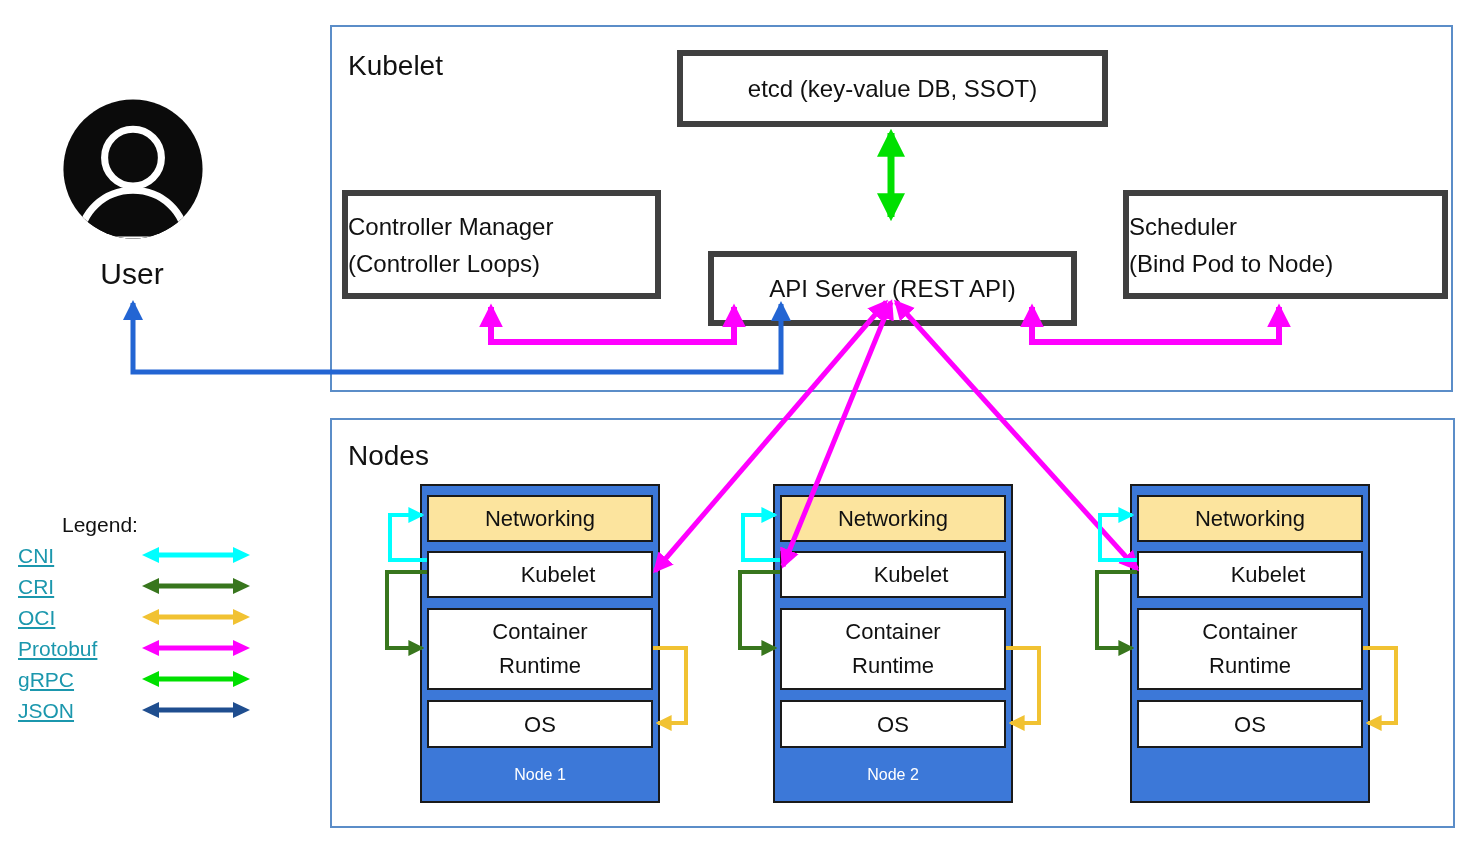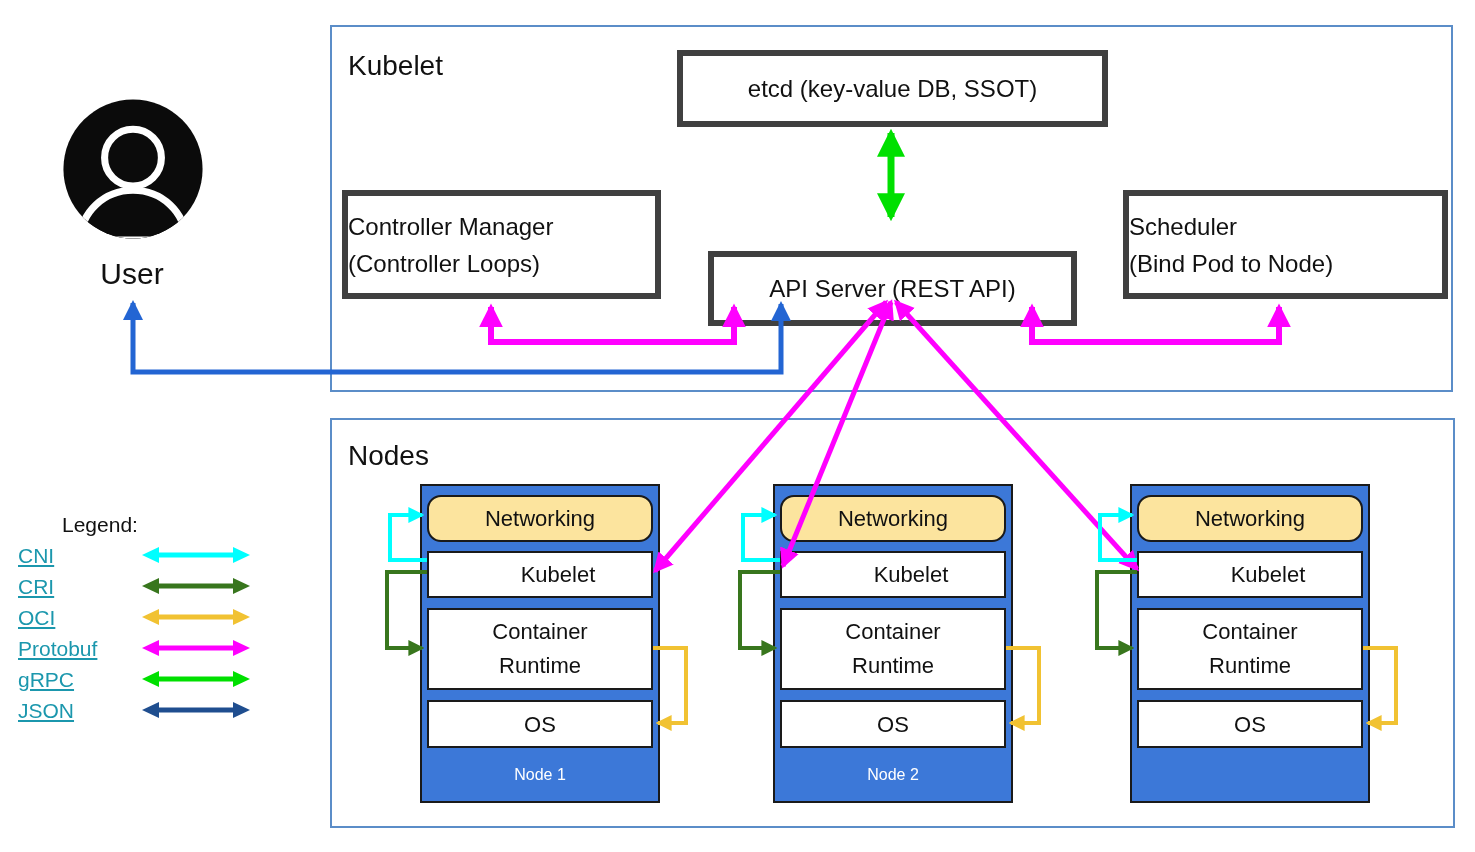--- a/index.html
+++ b/index.html
@@ -36,21 +36,21 @@
   
   .node{
     position:absolute;top:484px;width:240px;height:319px;background:#3C78D8;
     border:2px solid #1a1a1a;box-sizing:border-box;
   }
   .layer{
     position:absolute;left:5px;width:226px;background:#ffffff;border:2px solid #1a1a1a;
     box-sizing:border-box;display:flex;flex-direction:column;justify-content:center;align-items:center;
     font-size:22px;color:#111;text-align:center;line-height:1.5;
   }
-  .layer.networking{top:9px;height:47px;background:#FCE49E;border-radius:14px;}
+  .layer.networking{top:9px;height:47px;background:#FCE49E;}
   .layer.kubelet{top:65px;height:47px;padding-left:36px;}
   .layer.runtime{top:122px;height:82px;line-height:1.55;}
   .layer.os{top:214px;height:48px;}
   .node-name{
     position:absolute;left:0;top:262px;width:100%;height:54px;display:flex;align-items:center;
     justify-content:center;color:#ffffff;font-size:16px;
   }
   
   .overlay{position:absolute;left:0;top:0;width:1475px;height:852px;pointer-events:none;z-index:5;}
 </style>

